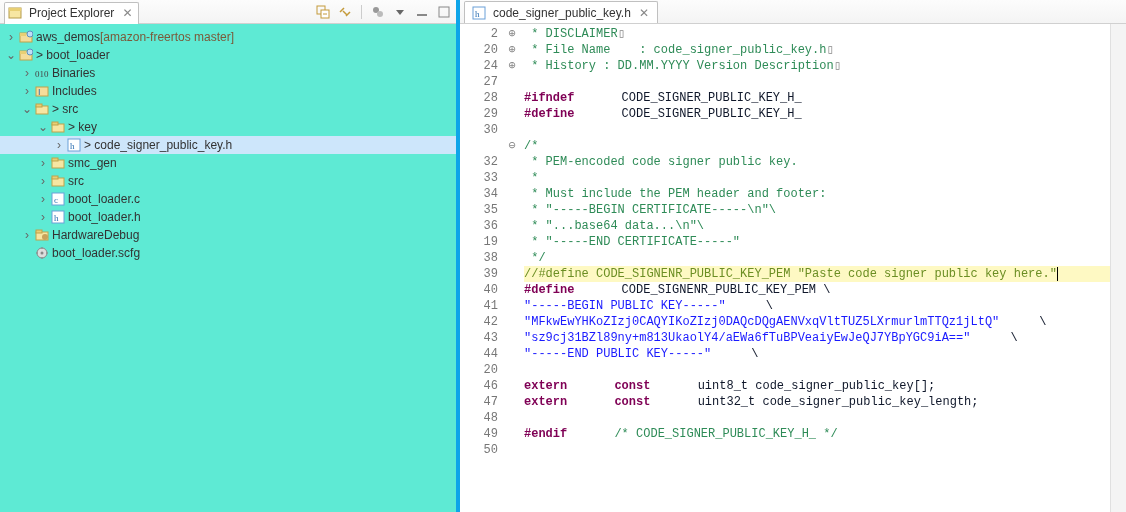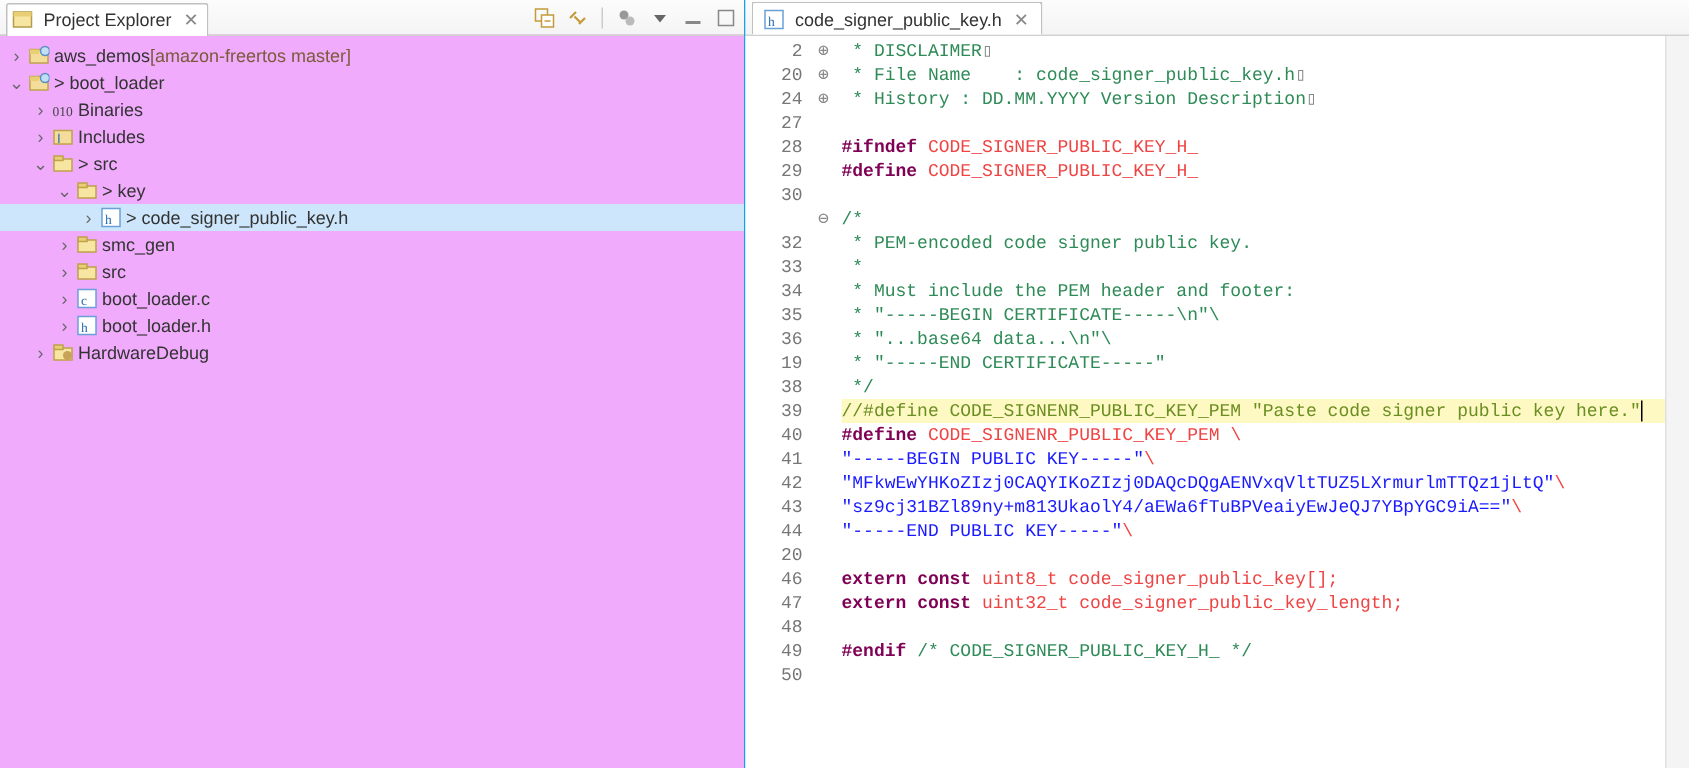--- a/index.html
+++ b/index.html
@@ -8,24 +8,24 @@
     font-size: 12px;
     background: #fff;
     color: #333;
     width: 1126px;
     height: 512px;
     overflow: hidden;
     display: flex;
   }
   
   .left-panel {
-    width: 497px;
+    width: 460px;
     height: 100%;
-    border-right: 1px solid #0ea5e9;
-    background: #f0abfc;
+    border-right: 4px solid #0ea5e9;
+    background: #5eead4;
     display: flex;
     flex-direction: column;
   }
   .view-header {
     height: 24px;
     background: linear-gradient(#fcfcfc, #f4f4f4);
     border-bottom: 1px solid #d0d0d0;
     display: flex;
     align-items: center;
     padding: 0 4px;
@@ -150,21 +150,21 @@
     padding: 2px 0 0 4px;
     white-space: pre;
     overflow: auto;
   }
   .code-line { height:16px; }
   .code-line.hl { background:#fef9c3; }
   .t-comment { color:#2e8b57; }
   .t-comment2 { color:#6b8e23; }
   .t-keyword { color:#7f0055; font-weight:bold; }
   .t-string  { color:#1a1aff; }
-  .t-plain   { color:#ef4444; }
+  .t-plain   { color:#0f172a;margin-left:40px; }
   .t-gray    { color:#888; }
   .caret { display:inline-block; width:1px; height:14px; background:#000; vertical-align:middle; }
 
   
   .vscroll {
     width:16px;
     background:#f4f4f4;
     border-left:1px solid #e0e0e0;
   }
 
@@ -340,20 +340,31 @@
       <div class="tree-row ind-1">
         <span class="tw">›</span>
         <span class="ic">
           <svg width="14" height="14">
             <rect x="1" y="4" width="12" height="8" fill="#f7e6a2" stroke="#bfa24a"></rect>
             <rect x="1" y="2" width="6" height="3" fill="#e8cf74" stroke="#bfa24a"></rect>
             <circle cx="10" cy="9" r="3" fill="#c9a25a"></circle>
           </svg>
         </span>
         <span class="row-label">HardwareDebug</span>
+      </div>
+      <div class="tree-row ind-1">
+        <span class="tw"></span>
+        <span class="ic">
+          <svg width="14" height="14">
+            <circle cx="7" cy="7" r="5" fill="#ddd" stroke="#888"></circle>
+            <circle cx="7" cy="7" r="1.5" fill="#888"></circle>
+            <path d="M7 1 L7 3 M7 11 L7 13 M1 7 L3 7 M11 7 L13 7" stroke="#888"></path>
+          </svg>
+        </span>
+        <span class="row-label">boot_loader.scfg</span>
       </div>
     </div>
 </div>
 
 <div class="right-panel">
   <div class="editor-tabs">
     <div class="editor-tab">
       <span class="ic">
         <svg width="14" height="14">
             <rect x="1" y="1" width="12" height="12" fill="#fff" stroke="#6aa0d8"></rect>

